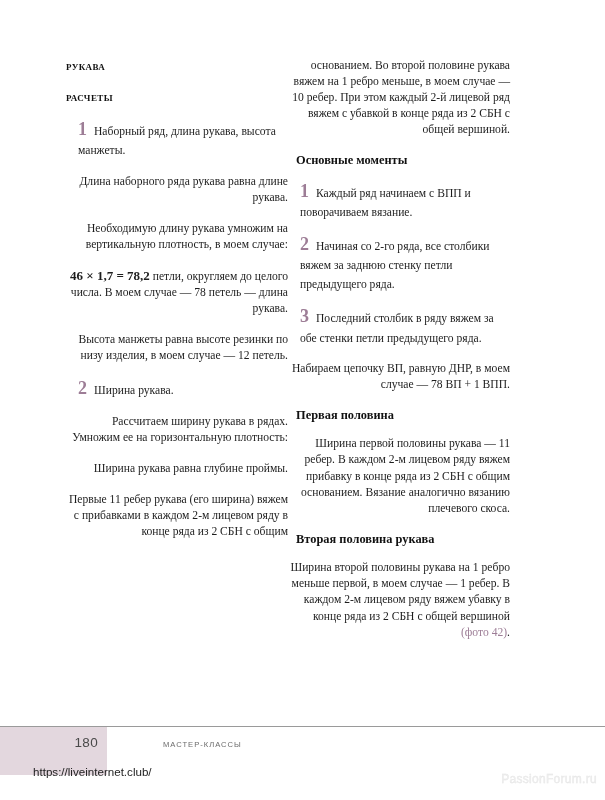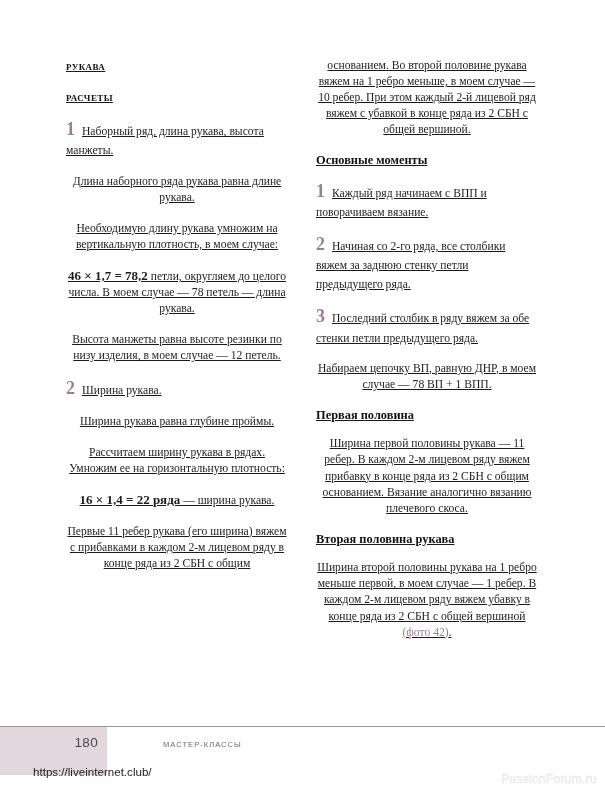--- a/index.html
+++ b/index.html
@@ -22,22 +22,20 @@
   }
 
   
   .columns {
     position: absolute;
     top: 58px;
     left: 66px;
     width: 473px;
     height: 650px;
     display: flex;
-    gap: 28px;
-    text-decoration: underline;
   }
   .col {
     width: 222px;
     flex: 0 0 222px;
   }
 
   
   .h-section {
     font-family: "Liberation Serif", "DejaVu Serif", serif;
     font-weight: bold;
@@ -47,34 +45,34 @@
     text-transform: lowercase;
     color: #111111;
     margin: 0 0 15px 0;
     line-height: 1.2;
   }
   .h-sub {
     font-family: "Liberation Serif", "DejaVu Serif", serif;
     font-weight: bold;
     font-size: 12.4px;
     color: #111111;
-    margin: 0 0 13px 0;
+    margin: 0 0 13px 8px;
     line-height: 1.25;
   }
   p.para {
     font-size: 11.6px;
     line-height: 16.1px;
     margin: 0 0 15px 0;
-    text-align: center;
+    text-align: right;
     color: #1d1d1d;
     hyphens: manual;
   }
   .numbered {
     position: relative;
-    margin: 0 0 14px 0;
+    margin: 0 0 14px 12px;
   }
   .numbered .num {
     font-size: 18px;
     font-weight: bold;
     color: #9d7d96;
     line-height: 1;
     display: inline-block;
     vertical-align: baseline;
     margin-right: 7px;
     font-family: "Liberation Serif", "DejaVu Serif", serif;
@@ -172,25 +170,24 @@
       <p class="para">Необходимую длину рукава умножим на вертикальную плотность, в моем случае:</p>
 
       <p class="para"><span class="bold-formula">46 × 1,7 = 78,2</span><span> петли, округляем до целого числа. В моем случае — 78 петель — длина рукава.</span></p>
 
       <p class="para">Высота манжеты равна высоте резинки по низу изделия, в моем случае — 12 петель.</p>
 
       <div class="numbered">
         <span class="num">2</span><span class="numtext">Ширина рукава.</span>
       </div>
 
+      <p class="para">Рассчитаем ширину рукава в рядах. Умножим ее на горизонтальную плотность:</p>
+
       <p class="para">Ширина рукава равна глубине проймы.</p>
 
-      <p class="para">Рассчитаем ширину рукава в рядах. Умножим ее на горизонтальную плотность:</p>
-
-      <p class="para"><span class="bold-formula">16 × 1,4 = 22 ряда</span><span> — ширина рукава.</span></p>
 
 
 
       <p class="para">Первые 11 ребер рукава (его ширина) вяжем с прибавками в каждом 2-м лицевом ряду в конце ряда из 2 СБН с общим</p>
 
     </div>
 
     <div class="col">
 
       <p class="para">основанием. Во второй половине рукава вяжем на 1 ребро меньше, в моем случае — 10 ребер. При этом каждый 2-й лицевой ряд вяжем с убавкой в конце ряда из 2 СБН с общей вершиной.</p>

